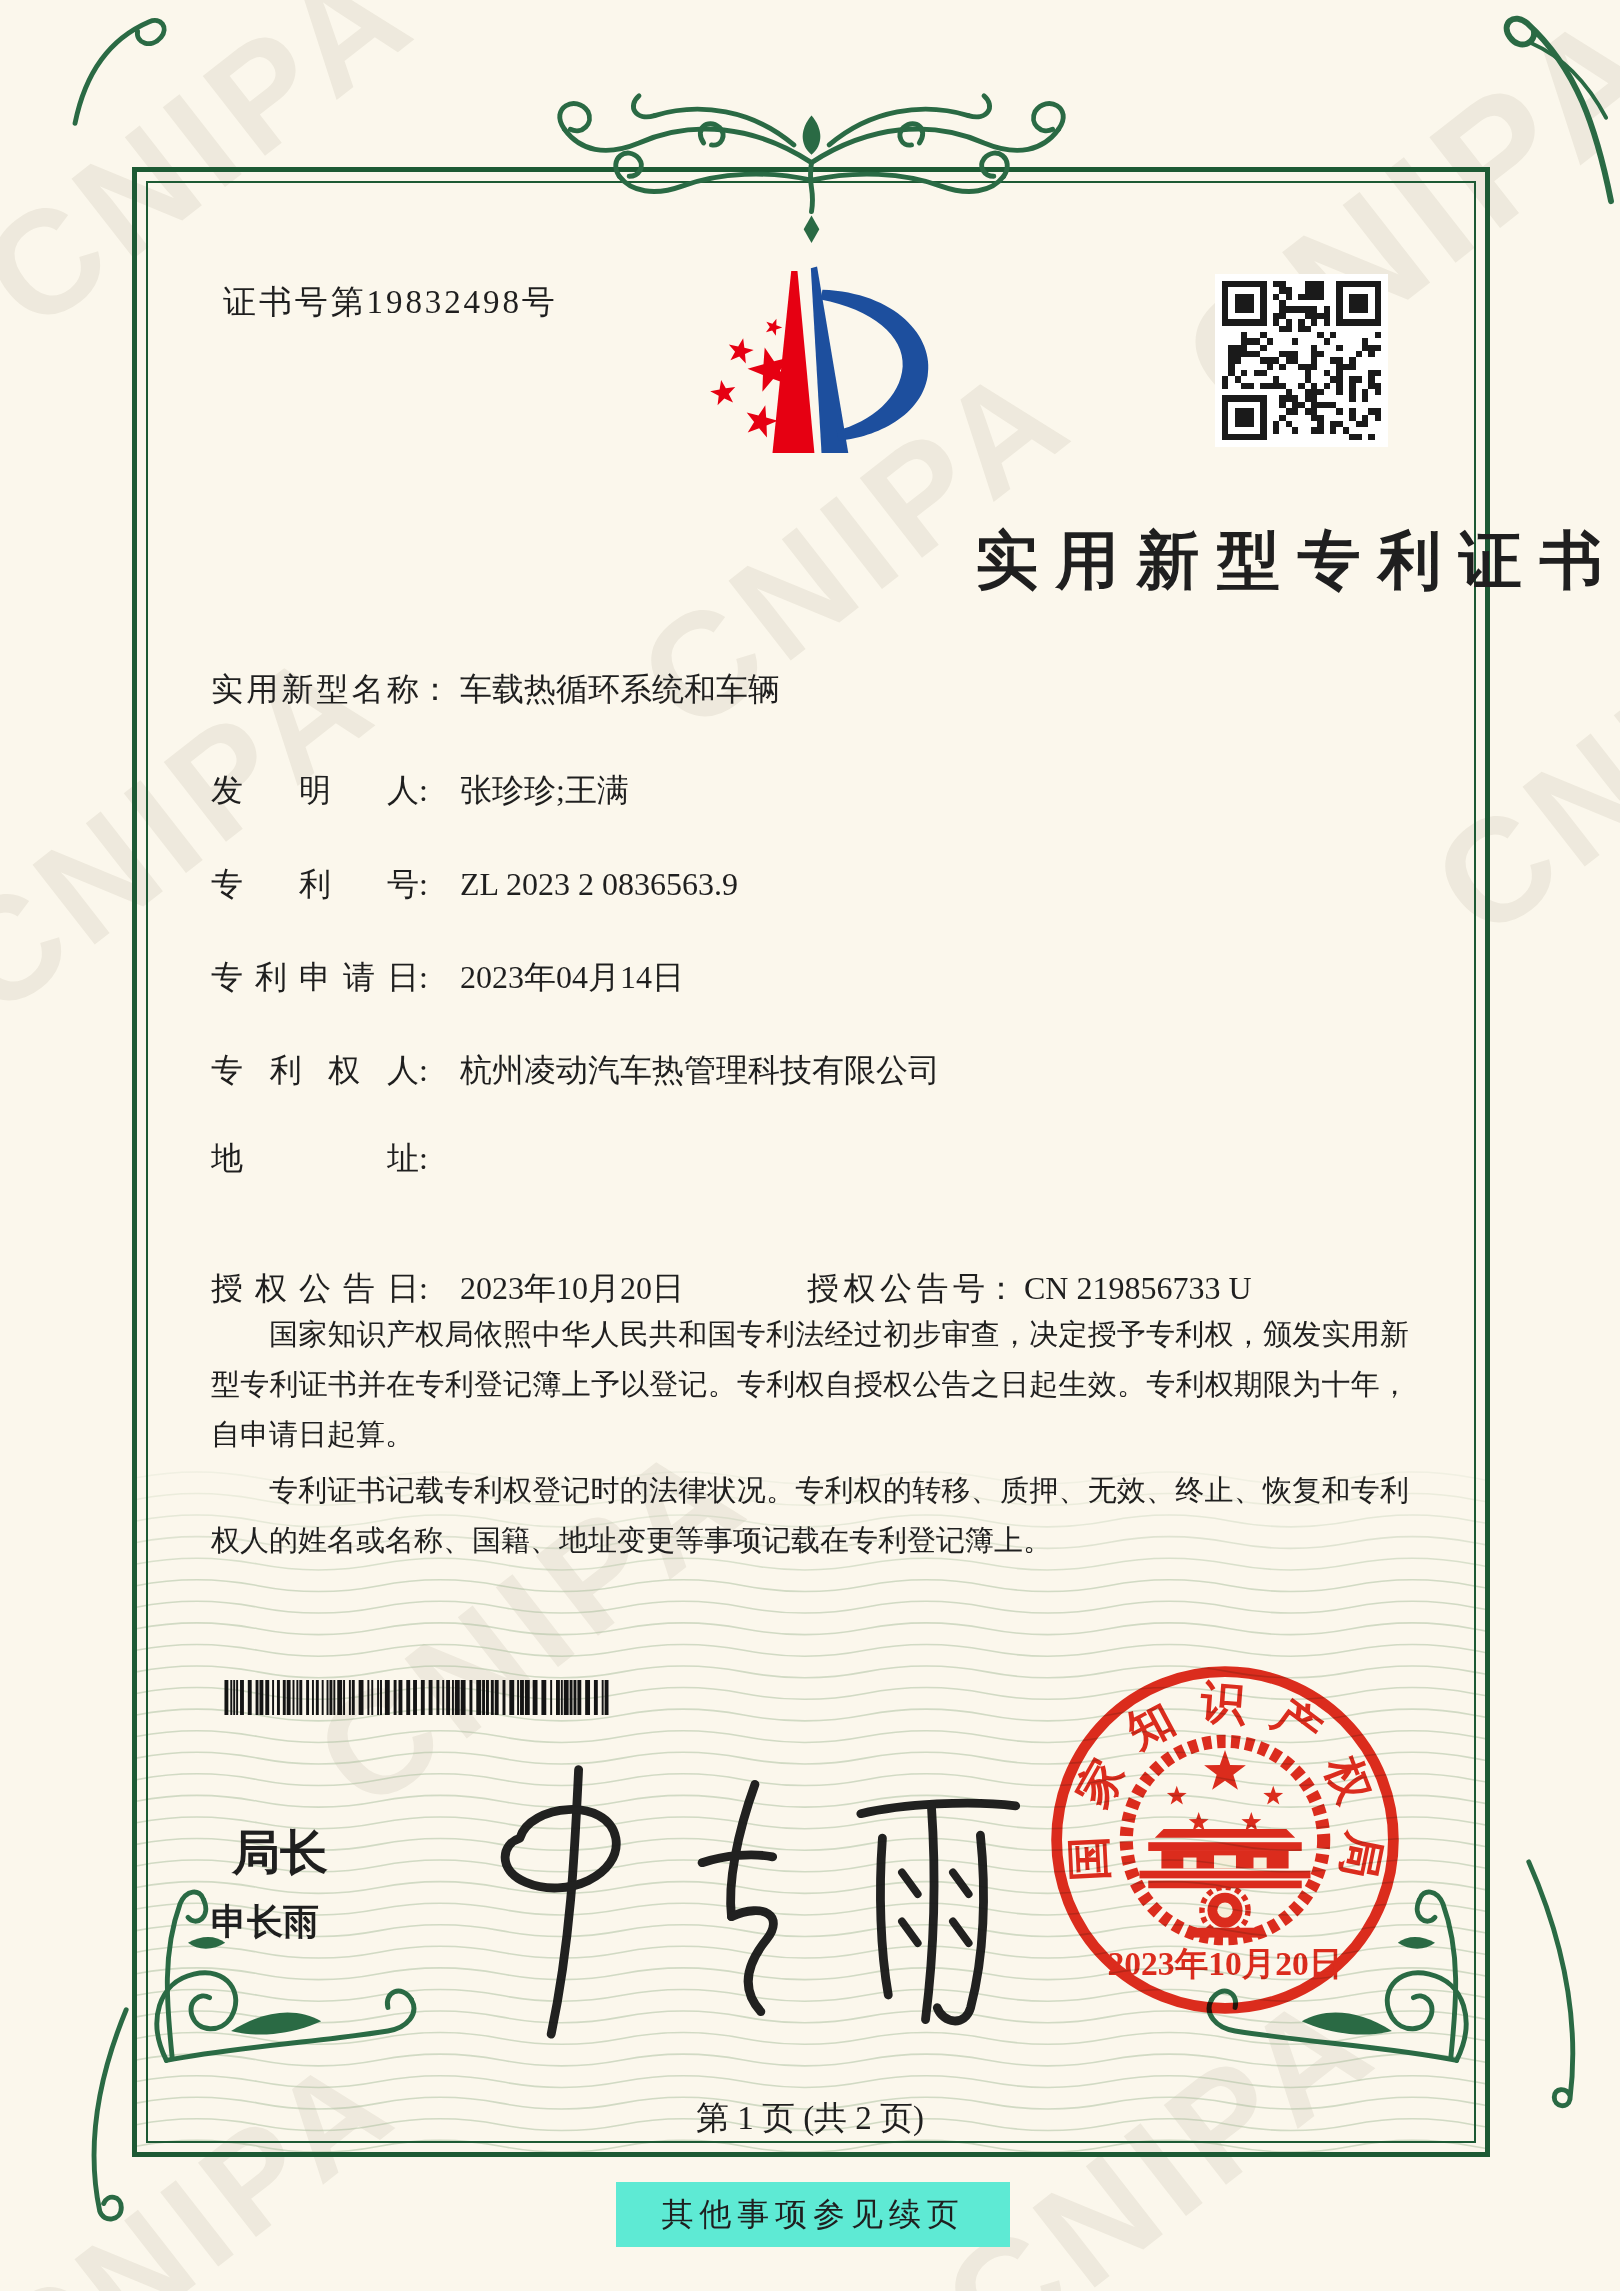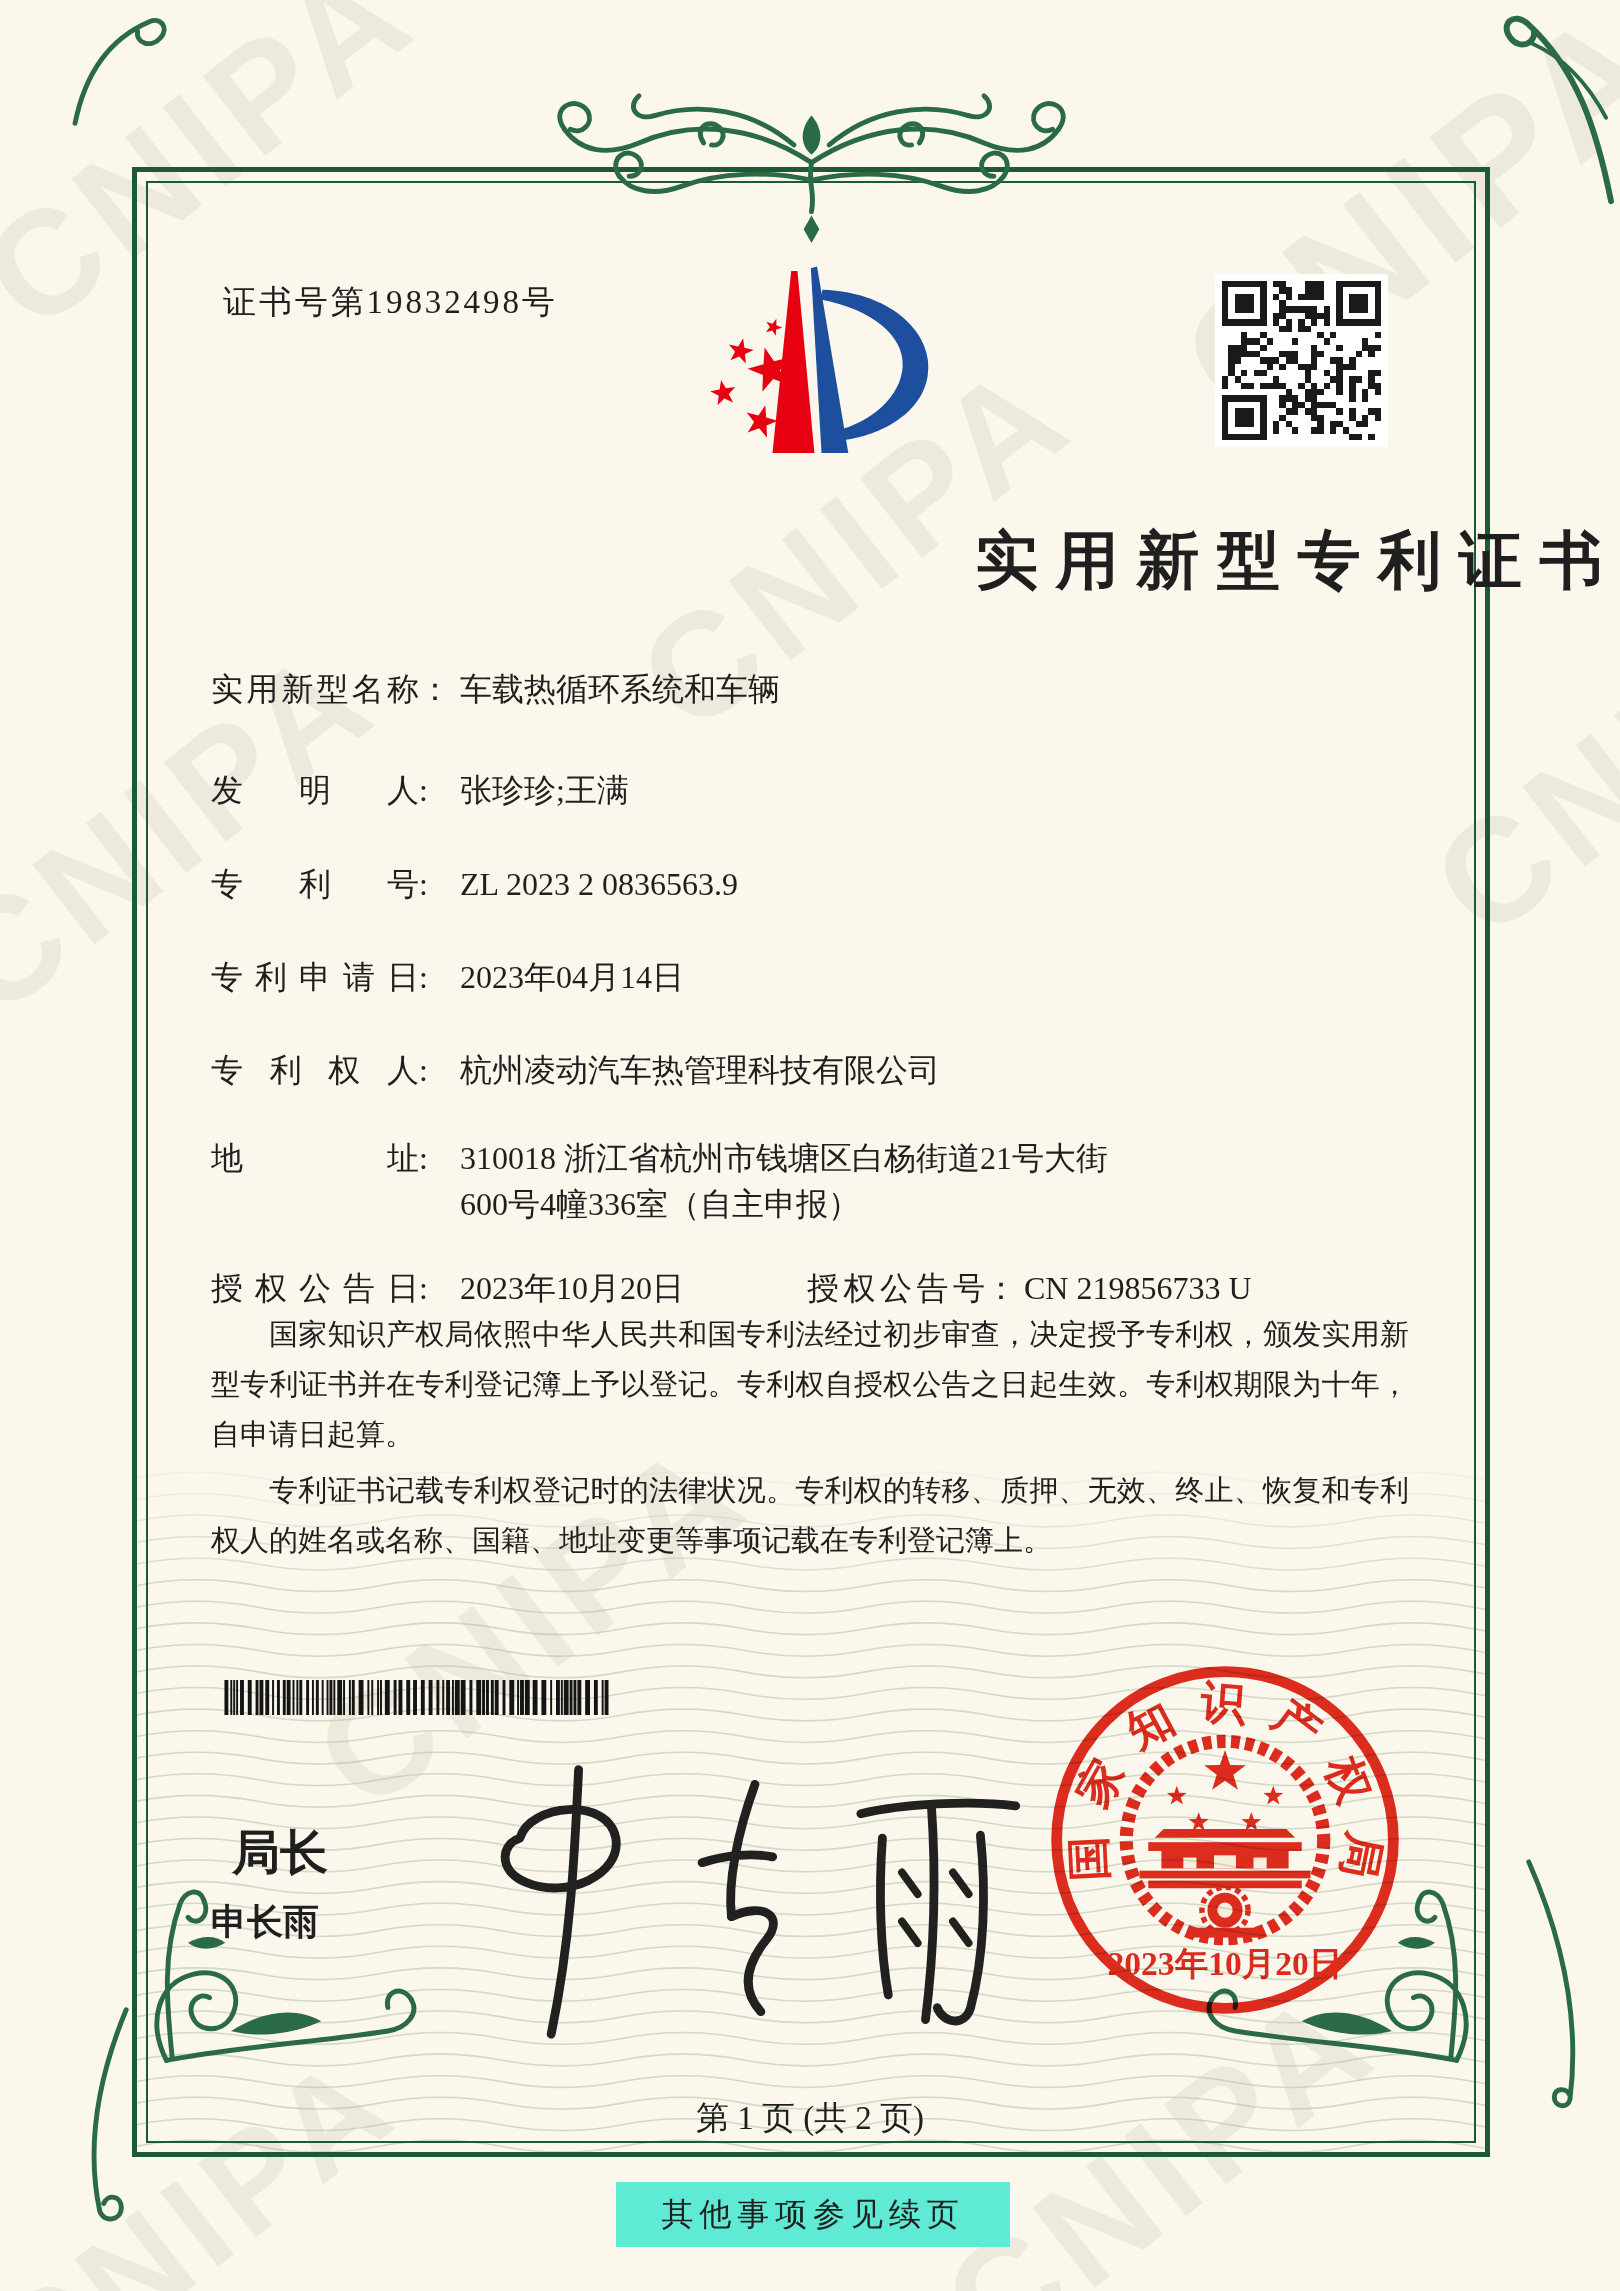--- a/index.html
+++ b/index.html
@@ -408,21 +408,20 @@
       <span class="f-value">2023年04月14日</span>
   </div>
   <div class="field-row" style="top:1047px;">
     <span class="f-label">专利权人</span>
       <span class="f-colon">:</span>
       <span class="f-value">杭州凌动汽车热管理科技有限公司</span>
   </div>
   <div class="field-row" style="top:1135px;">
     <span class="f-label">地址</span>
       <span class="f-colon">:</span>
-      <span class="f-value wrap">310018 浙江省杭州市钱塘区白杨街道21号大街600号4幢336室（自主申报）</span>
   </div>
   <div class="field-row" style="top:1241px;width:1215px;margin-top:24px;">
     <span class="f-label">授权公告日</span>
       <span class="f-colon">:</span>
       <span class="f-value">2023年10月20日</span>
     <span class="grant-group2">
       <span class="f-label">授权公告号</span>
         <span class="f-colon">：</span>
         <span class="f-value">CN 219856733 U</span>
     </span>

